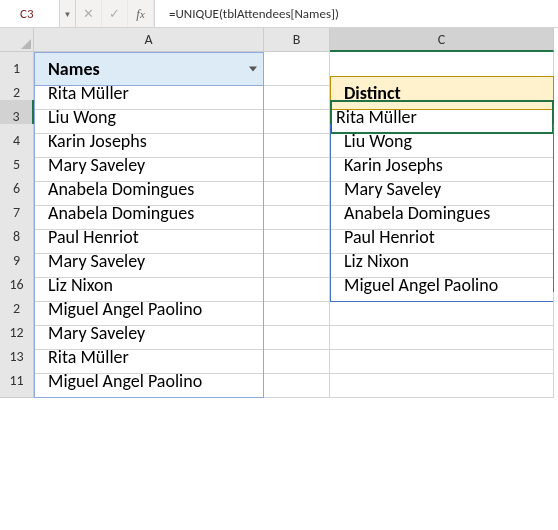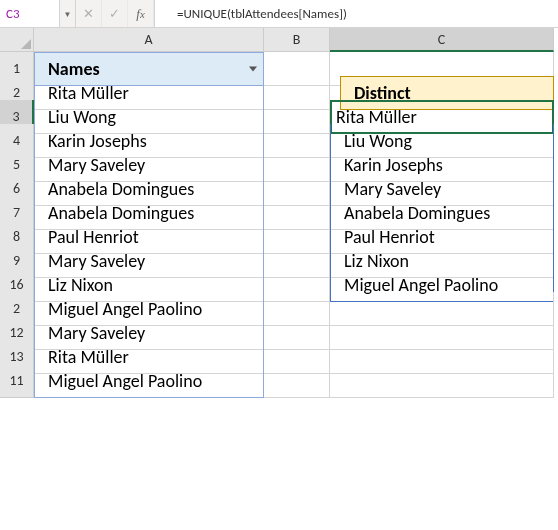--- a/index.html
+++ b/index.html
@@ -19,23 +19,23 @@
       border-bottom: 1px solid #d4d4d4;
       background: #f3f2f1;
     }
     .name-box {
       width: 60px;
       height: 100%;
       background: #fff;
       border-right: 1px solid #d4d4d4;
       display: flex;
       align-items: center;
-      padding: 0 6px;
+      padding: 0 20px;
       font-size: 13px;
-      color: #a21caf;
+      color: #7f1d1d;
     }
     .name-box-dropdown {
       width: 16px;
       height: 100%;
       display: flex;
       align-items: center;
       justify-content: center;
       border-right: 1px solid #d4d4d4;
       background: #f3f2f1;
       color: #666;
@@ -51,21 +51,21 @@
       font-size: 13px;
       border-right: 1px solid #e8e8e8;
     }
     .fx-btn { font-style: italic; font-family: 'Times New Roman', serif; color: #666; }
     .formula-input {
       flex: 1;
       height: 100%;
       background: #fff;
       display: flex;
       align-items: center;
-      padding: 0 22px;
+      padding: 0 14px;
       font-size: 13px;
       color: #333;
       border-left: 1px solid #d4d4d4;
     }
     .sheet {
       display: grid;
       grid-template-columns: 34px 230px 66px 224px;
       grid-auto-rows: 24px;
     }
     .row-tall { height: 34px; }
@@ -146,21 +146,20 @@
       border-right: 1px solid #8ea9db;
     }
     .table-cell-a.last-row { border-bottom: 1px solid #8ea9db; }
     .table-header-c {
       background: #fff2cc;
       border-top: 1px solid #bf8f00;
       border-bottom: 1px solid #bf8f00;
       border-left: 1px solid #bf8f00;
       border-right: 1px solid #bf8f00;
       font-weight: bold;
-      margin-left: 10px;
     }
     .selected-cell {
       border: 2px solid #217346 !important;
       padding: 0 4px;
     }
     .spill-cell {
       border-left: 1px solid #4472c4;
       border-right: 1px solid #4472c4;
     }
     .spill-cell.last-spill { border-bottom: 1px solid #4472c4; }

